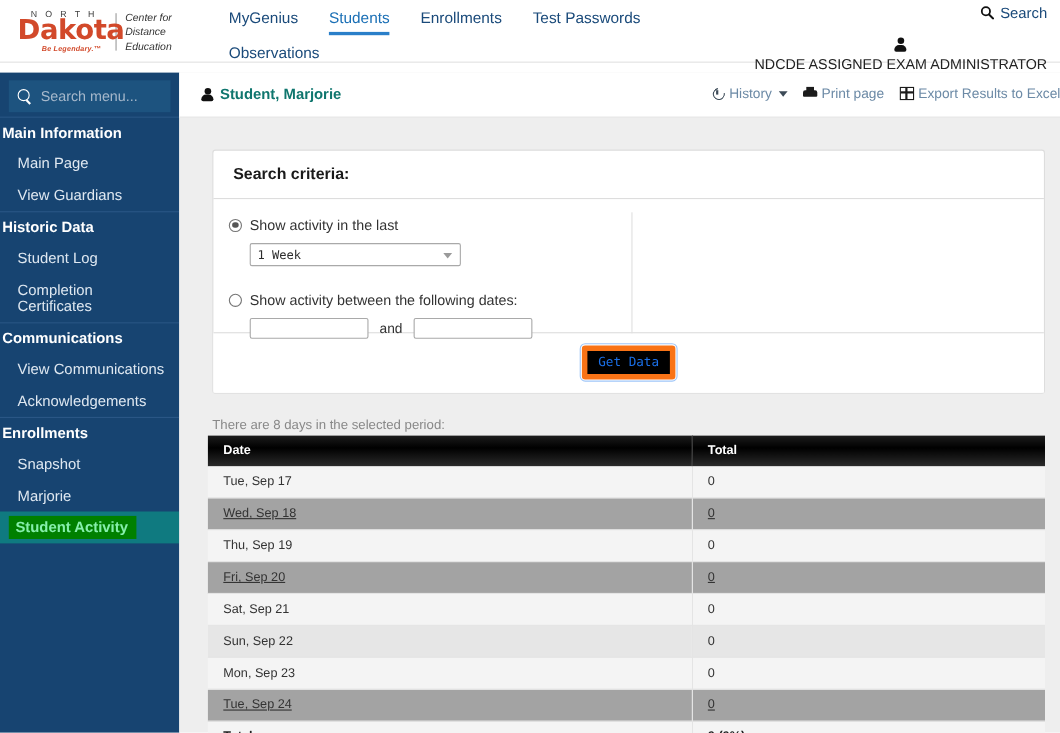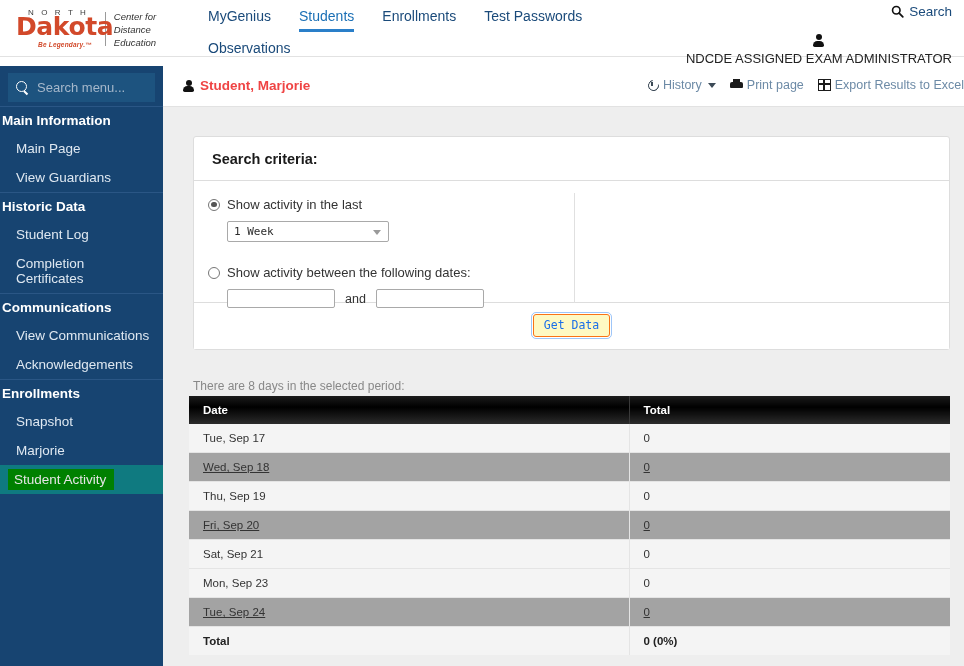--- a/index.html
+++ b/index.html
@@ -145,41 +145,41 @@
     padding: 7px 8px 7px 16px;
     cursor: pointer;
   }
   .sb-item.active-row {
     background: #0f7a80;
     padding: 4px 8px 4px 8px;
   }
   .sb-item.active-row .sb-hl {
     display: inline-block;
     background: #008000;
-    color: #e5e5e5;
-    font-weight: 400;
+    color: #86efac;
+    font-weight: 700;
     padding: 3px 8px 3px 6px;
     font-size: 13.5px;
   }
 
   
   .main {
     position: absolute; left: 163px; top: 66px;
     width: 801px; height: 600px;
     background: #eeeeee;
   }
   .subheader {
     position: relative;
     height: 41px;
     background: #ffffff;
     border-bottom: 1px solid #e2e2e2;
   }
   .subheader-title {
     position: absolute; left: 20px; top: 12px;
-    font-size: 13.5px; font-weight: 700; color: #ef4444;
+    font-size: 13.5px; font-weight: 700; color: #0f766e;
     display: flex; align-items: center; gap: 6px; justify-content: center;
   }
   .subheader-tools {
     position: absolute; right: 0px; top: 12px;
     display: flex; align-items: center; gap: 14px;
     font-size: 12.5px; color: #6c8aa6;
   }
   .tool { display: flex; align-items: center; gap: 4px; cursor: pointer; white-space: nowrap; }
   .ic-history {
     width: 12px; height: 12px; position: relative; flex: none;
@@ -241,21 +241,21 @@
     border: 1px solid #767676; background: #fff;
     position: relative; flex: none; cursor: pointer;
   }
   .radio.checked::after {
     content:""; position:absolute; left: 2.4px; top: 2.4px;
     width: 5.2px; height: 5.2px; border-radius: 50%; background: #555;
   }
   .radio-label { font-size: 13px; color: #333; }
   .select-wrap {
     margin: 9px 0 0 19px;
-    width: 162px; height: 21px;
+    width: 192px; height: 21px;
     border: 1px solid #a9a9a9; border-radius: 2px;
     background: #fff;
     display: flex; align-items: center;
     padding: 0 6px; cursor: pointer;
     position: relative;
   }
   .select-val {
     font-size: 11px; color: #2b2b2b;
     font-family: "DejaVu Sans Mono", monospace;
   }
@@ -280,22 +280,22 @@
   }
   .card-foot {
     border-top: 1px solid #dddddd;
     padding: 11px 0 12px 0;
     text-align: center;
     background: #fff;
   }
   .btn-getdata {
     display: inline-block;
     font-size: 11.5px; color: #1a6fe8;
-    background: #fef9c3;
-    border: 1px solid #f97316;
+    background: #000000;
+    border: 5px solid #f97316;
     border-radius: 3px;
     padding: 3px 10px 4px 10px;
     cursor: pointer;
     font-family: "DejaVu Sans Mono", monospace;
     outline: 1px solid rgba(42,128,240,0.45);
     outline-offset: 1px;
   }
 
   
   .results-note {
@@ -503,20 +503,24 @@
         <td>0</td>
       </tr>
       <tr class="even">
         <td class="col-date">Fri, Sep 20</td>
         <td>0</td>
       </tr>
       <tr class="odd">
         <td class="col-date">Sat, Sep 21</td>
         <td>0</td>
       </tr>
+      <tr class="hovered">
+        <td class="col-date">Sun, Sep 22</td>
+        <td>0</td>
+      </tr>
       <tr class="odd">
         <td class="col-date">Mon, Sep 23</td>
         <td>0</td>
       </tr>
       <tr class="even">
         <td class="col-date">Tue, Sep 24</td>
         <td>0</td>
       </tr>
       <tr class="total-row">
         <td class="col-date">Total</td>

